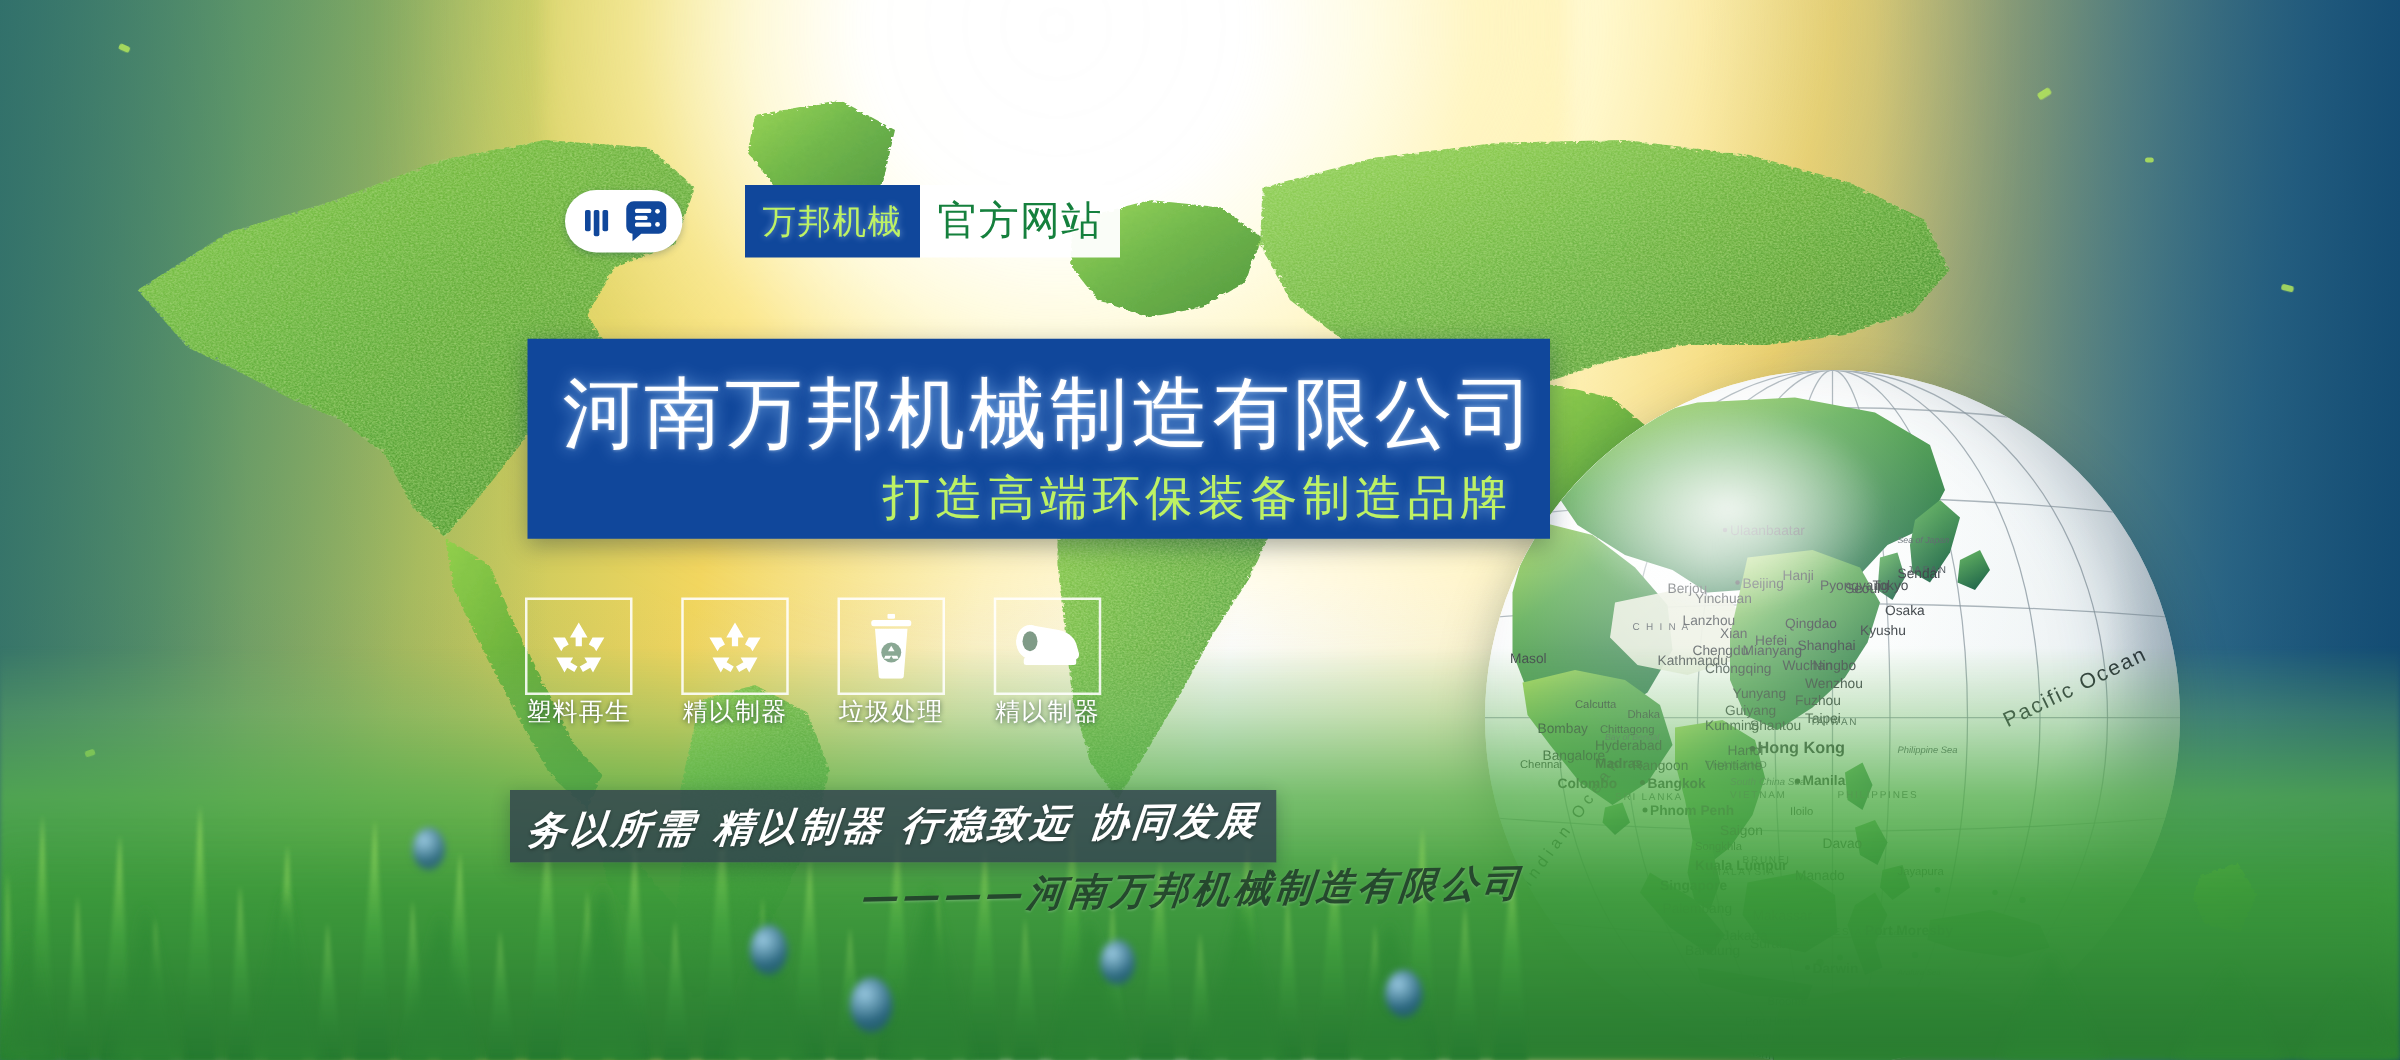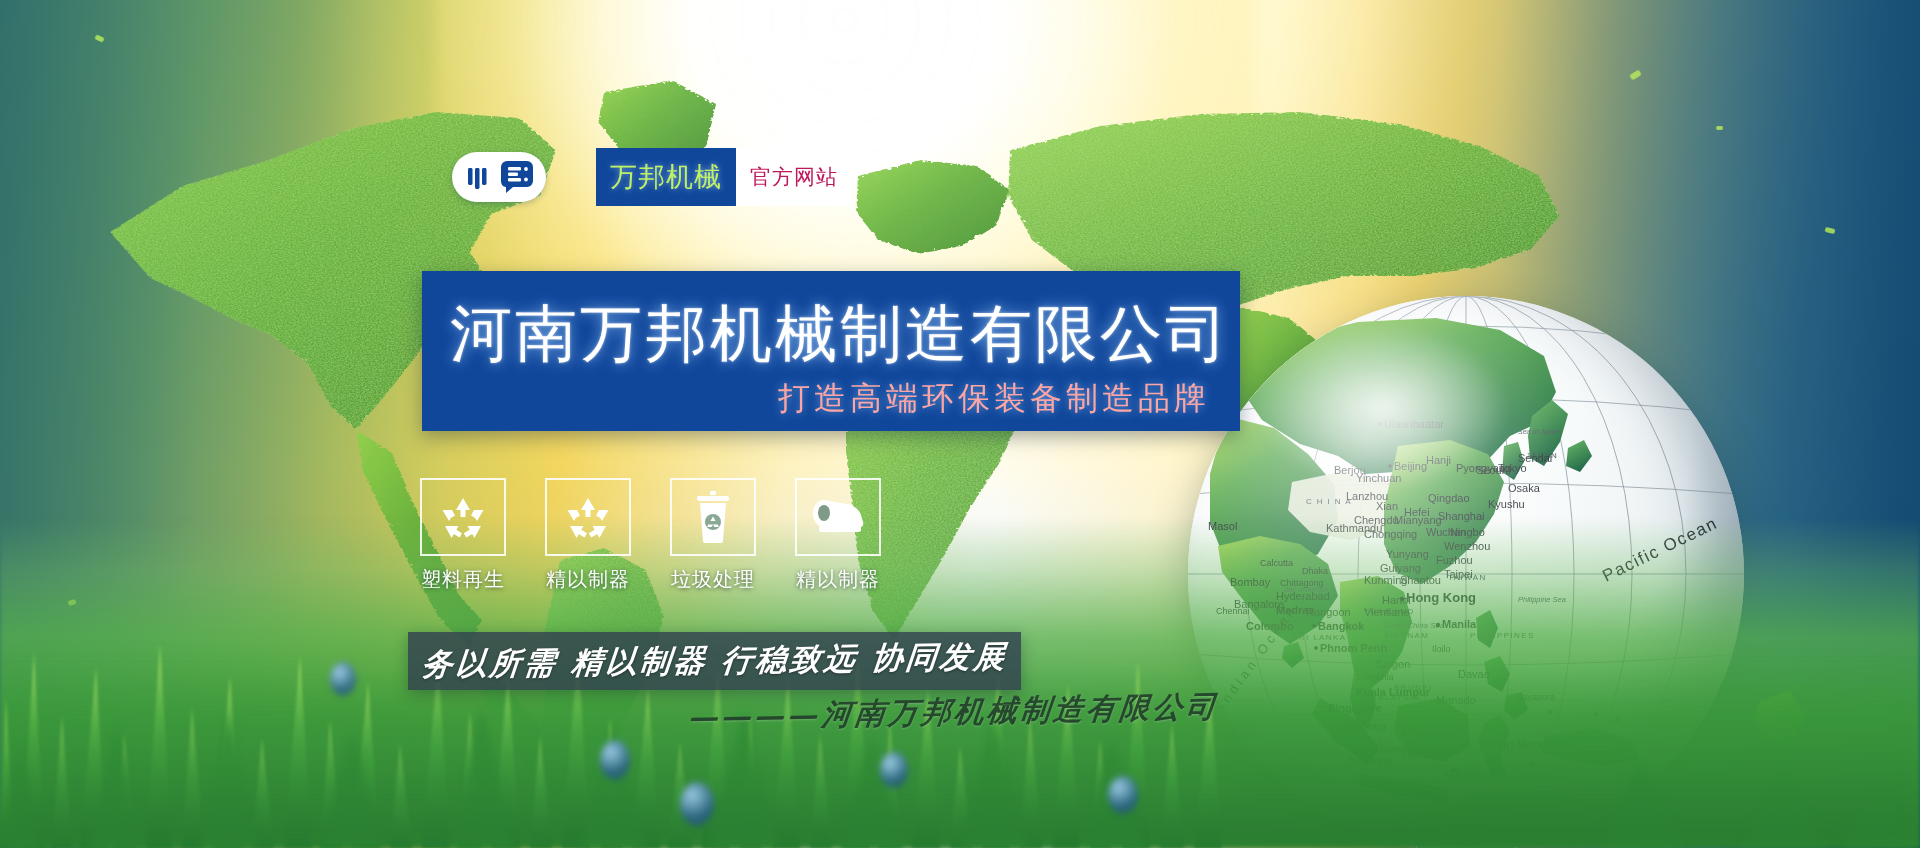--- a/index.html
+++ b/index.html
@@ -180,24 +180,24 @@
     background:#10479b;
     color:#bef264;
     display:flex; align-items:center; justify-content:center;
     padding:0 14px;
     font-size:27px; letter-spacing:1px;
     font-family:"DejaVu Sans","Liberation Sans",sans-serif;
     text-shadow:0 0 6px rgba(180,215,255,0.7);
   }
   .brand-white {
     background:rgba(255,255,255,0.96);
-    color:#be185d;
+    color:#15803d;
     display:flex; align-items:center; justify-content:center;
     padding:0 14px;
-    font-size:21px; letter-spacing:1px;
+    font-size:32px; letter-spacing:1px;
     font-family:"DejaVu Sans","Liberation Sans",sans-serif;
   }
 
   
   .title-panel {
     position:absolute; left:422px; top:271px;
     width:818px; height:160px;
     background:#10479b;
     box-shadow:0 6px 18px rgba(6,30,60,0.35);
     display:flex; flex-direction:column; justify-content:center;
@@ -210,41 +210,40 @@
     letter-spacing:3px;
     font-weight:300;
     font-family:"DejaVu Sans","Liberation Sans",sans-serif;
     text-shadow:0 0 14px rgba(150,200,255,0.85), 0 0 3px rgba(255,255,255,0.6);
     white-space:nowrap;
     margin-top:20px;
   }
   .title-sub {
     margin-top:10px;
     text-align:right;
-    color:#fca5a5;
-    font-size:32px;
+    color:#bef264;
+    font-size:38px;
     letter-spacing:4px;
     font-family:"DejaVu Sans","Liberation Sans",sans-serif;
     text-shadow:0 0 10px rgba(150,200,255,0.7);
   }
 
   
   .services {
     position:absolute; left:420px; top:478px;
     display:flex; gap:39px;
   }
   .svc { width:86px; text-align:center; }
   .svc-box {
     width:86px; height:78px;
     border:2px solid rgba(255,255,255,0.88);
     display:flex; align-items:center; justify-content:center;
   }
   .svc-box svg { display:block; }
   .svc-label {
-    margin-top:10px;
     color:#ffffff;
     font-size:20px;
     letter-spacing:1px;
     font-family:"DejaVu Sans","Liberation Sans",sans-serif;
     text-shadow:0 1px 4px rgba(20,50,40,0.75);
     white-space:nowrap;
   }
 
   
   .slogan-bar {

